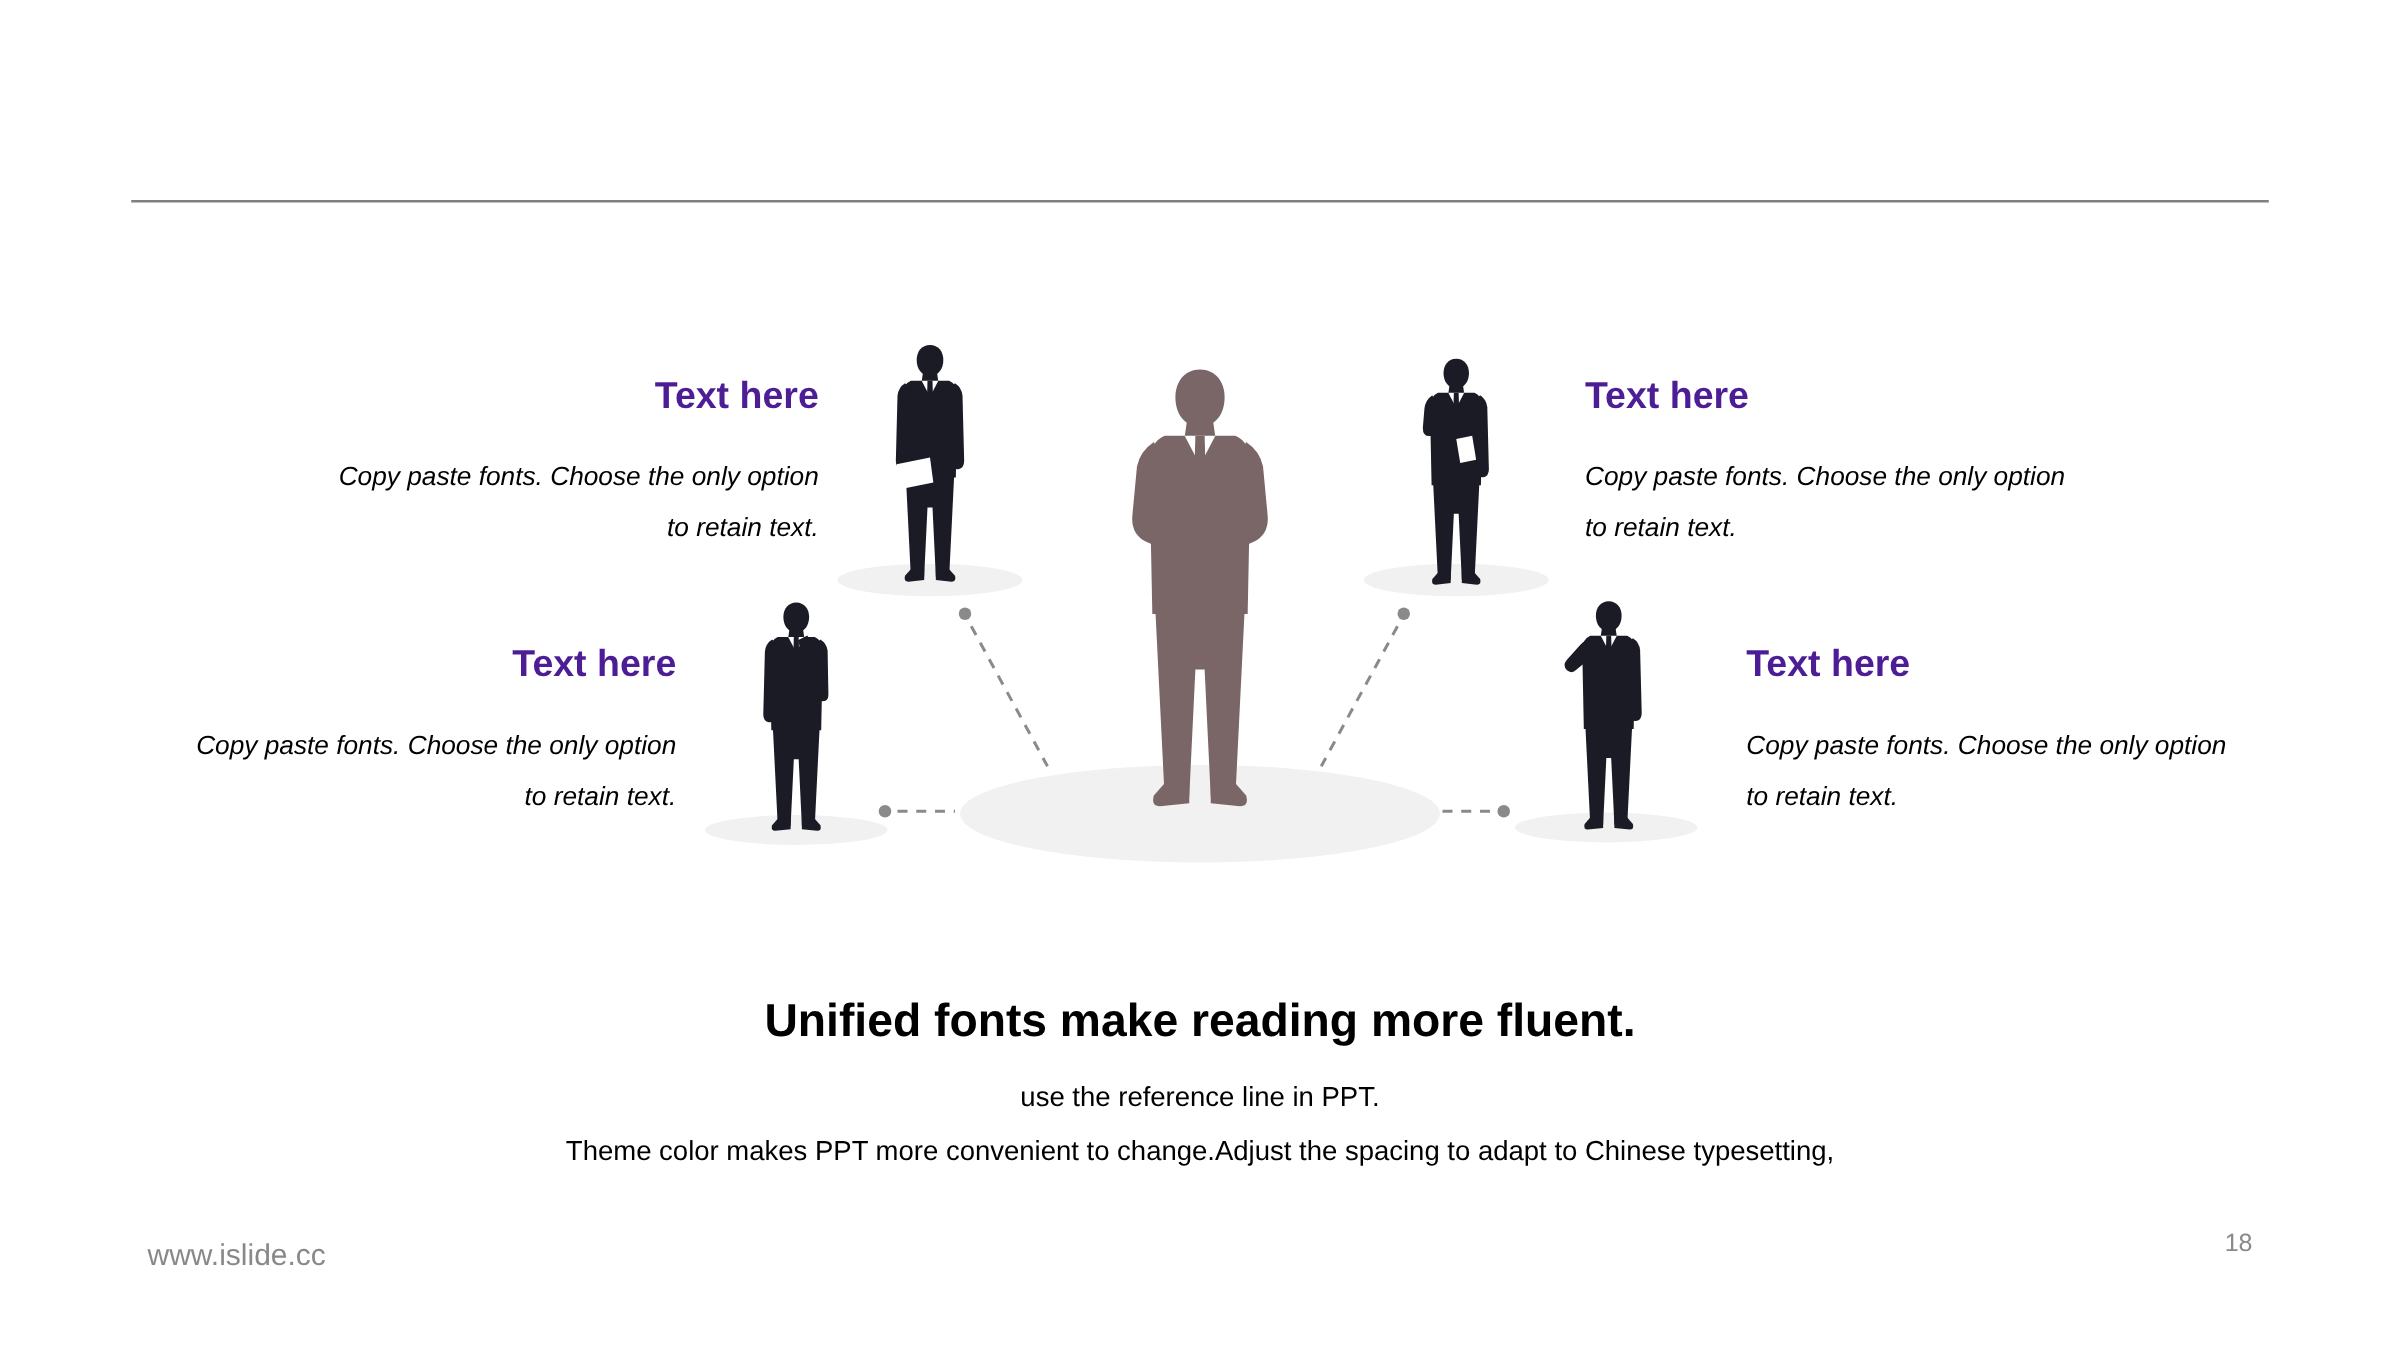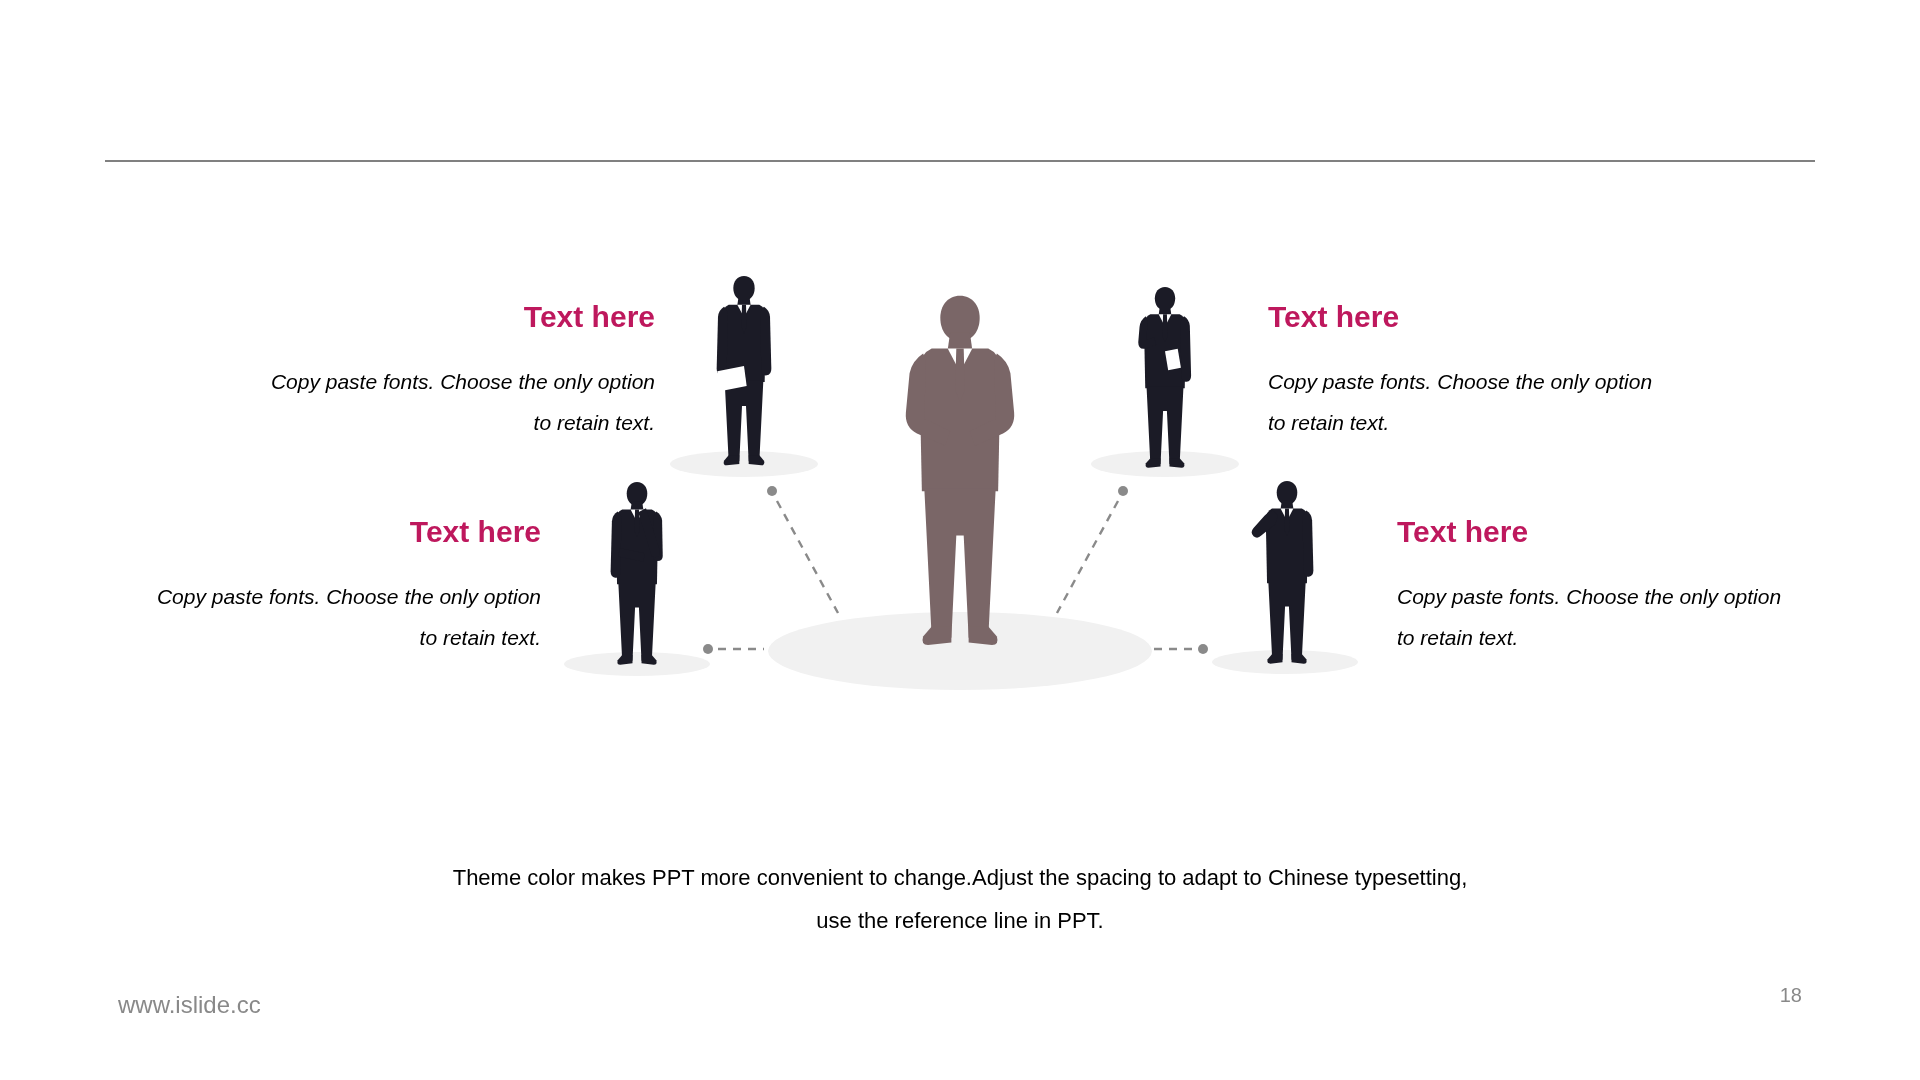--- a/index.html
+++ b/index.html
@@ -6,21 +6,21 @@
   .slide{
     position:relative;width:1920px;height:1080px;background:#ffffff;overflow:hidden;
     font-family:"Liberation Sans",sans-serif;color:#000;
   }
   .rule{position:absolute;left:105px;top:160px;width:1710px;height:2px;background:#808080;}
   .stage-svg{position:absolute;left:0;top:0;width:1920px;height:1080px;z-index:1;}
   .connector{fill:none;stroke-width:2.4;stroke-dasharray:8 7;}
   .figure{position:absolute;z-index:2;}
   .defs{position:absolute;width:0;height:0;overflow:hidden;}
   .callout{position:absolute;z-index:3;width:400px;}
-  .callout .heading{margin:0;font-size:30px;line-height:36px;font-weight:700;color:#be185d;}
+  .callout .heading{margin:0;font-size:30px;line-height:36px;font-weight:700;color:#4c1d95;}
   .callout .body{margin-top:26px;font-size:21px;line-height:41px;font-weight:400;color:#000;font-style:italic;}
   .align-right{text-align:right;}
   .align-left{text-align:left;}
   .title{position:absolute;left:0;top:793px;width:1920px;margin:0;text-align:center;
          font-size:37px;line-height:48px;font-weight:700;z-index:3;}
   .subtitle{position:absolute;left:0;top:856px;width:1920px;text-align:center;
             font-size:22px;line-height:43px;font-weight:400;z-index:3;}
   .footer-site{position:absolute;left:118px;top:991px;font-size:24px;color:#898989;z-index:3;}
   .footer-page{position:absolute;left:1700px;top:984px;width:102px;text-align:right;
                font-size:20px;color:#898989;z-index:3;}
@@ -138,21 +138,22 @@
   </div>
 
   <div class="callout align-left" style="left:1397px;top:514px;width:420px">
     <h3 class="heading">Text here</h3>
     <div class="body">
       <div>Copy paste fonts. Choose the only option</div>
       <div>to retain text.</div>
     </div>
   </div>
 
+  <h1 class="title">Unified fonts make reading more fluent.</h1>
   <div class="subtitle">
+    <div>use the reference line in PPT.</div>
     <div>Theme color makes PPT more convenient to change.Adjust the spacing to adapt to Chinese typesetting,</div>
-    <div>use the reference line in PPT.</div>
   </div>
 
   <div class="footer-site">www.islide.cc</div>
   <div class="footer-page">18</div>
 
 </div>
 
 </body></html>

